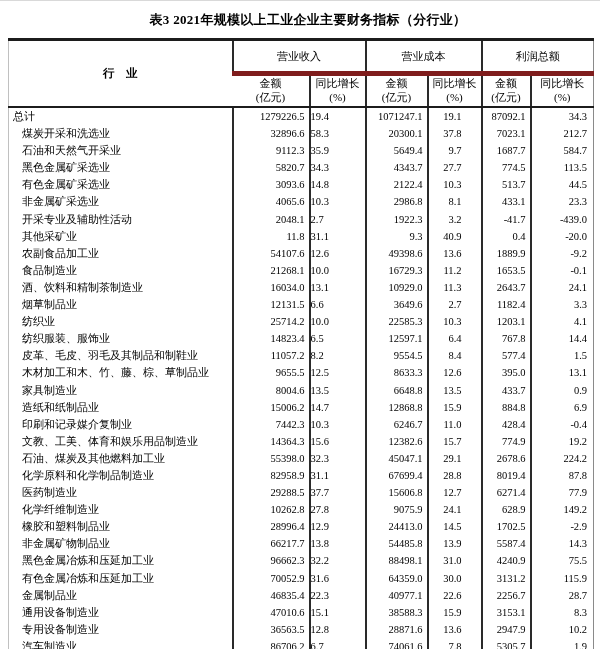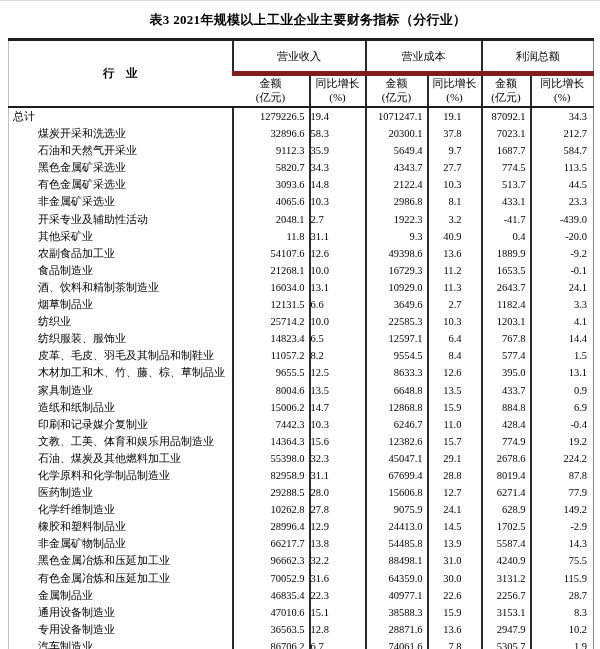--- a/index.html
+++ b/index.html
@@ -53,21 +53,21 @@
   
   tbody td {
     height: 17.1px;
     padding: 0;
     font-size: 10.5px;
     line-height: 17.1px;
     white-space: nowrap;
     overflow: hidden;
   }
   td.c-ind { text-align: left; padding-left: 4px; font-size: 11px; }
-  td.c-ind.indent { padding-left: 29px; }
+  td.c-ind.indent { padding-left: 13px; }
   td.c-m  { text-align: right; padding-right: 4px; }
   td.c-g1 { text-align: left; padding-right: 19px; }
   td.c-g2 { text-align: right; padding-right: 19px; }
   td.c-g3 { text-align: right; padding-right: 6px; }
 </style>
 </head>
 <body>
 
 <div class="page">
   <div class="title">表3  2021年规模以上工业企业主要财务指标（分行业）</div>
@@ -299,21 +299,21 @@
           <td class="c-m">82958.9</td>
           <td class="c-g1">31.1</td>
           <td class="c-m">67699.4</td>
           <td class="c-g2">28.8</td>
           <td class="c-m">8019.4</td>
           <td class="c-g3">87.8</td>
         </tr>
         <tr>
           <td class="c-ind indent">医药制造业</td>
           <td class="c-m">29288.5</td>
-          <td class="c-g1">28.0</td>
+          <td class="c-g1">37.7</td>
           <td class="c-m">15606.8</td>
           <td class="c-g2">12.7</td>
           <td class="c-m">6271.4</td>
           <td class="c-g3">77.9</td>
         </tr>
         <tr>
           <td class="c-ind indent">化学纤维制造业</td>
           <td class="c-m">10262.8</td>
           <td class="c-g1">27.8</td>
           <td class="c-m">9075.9</td>

